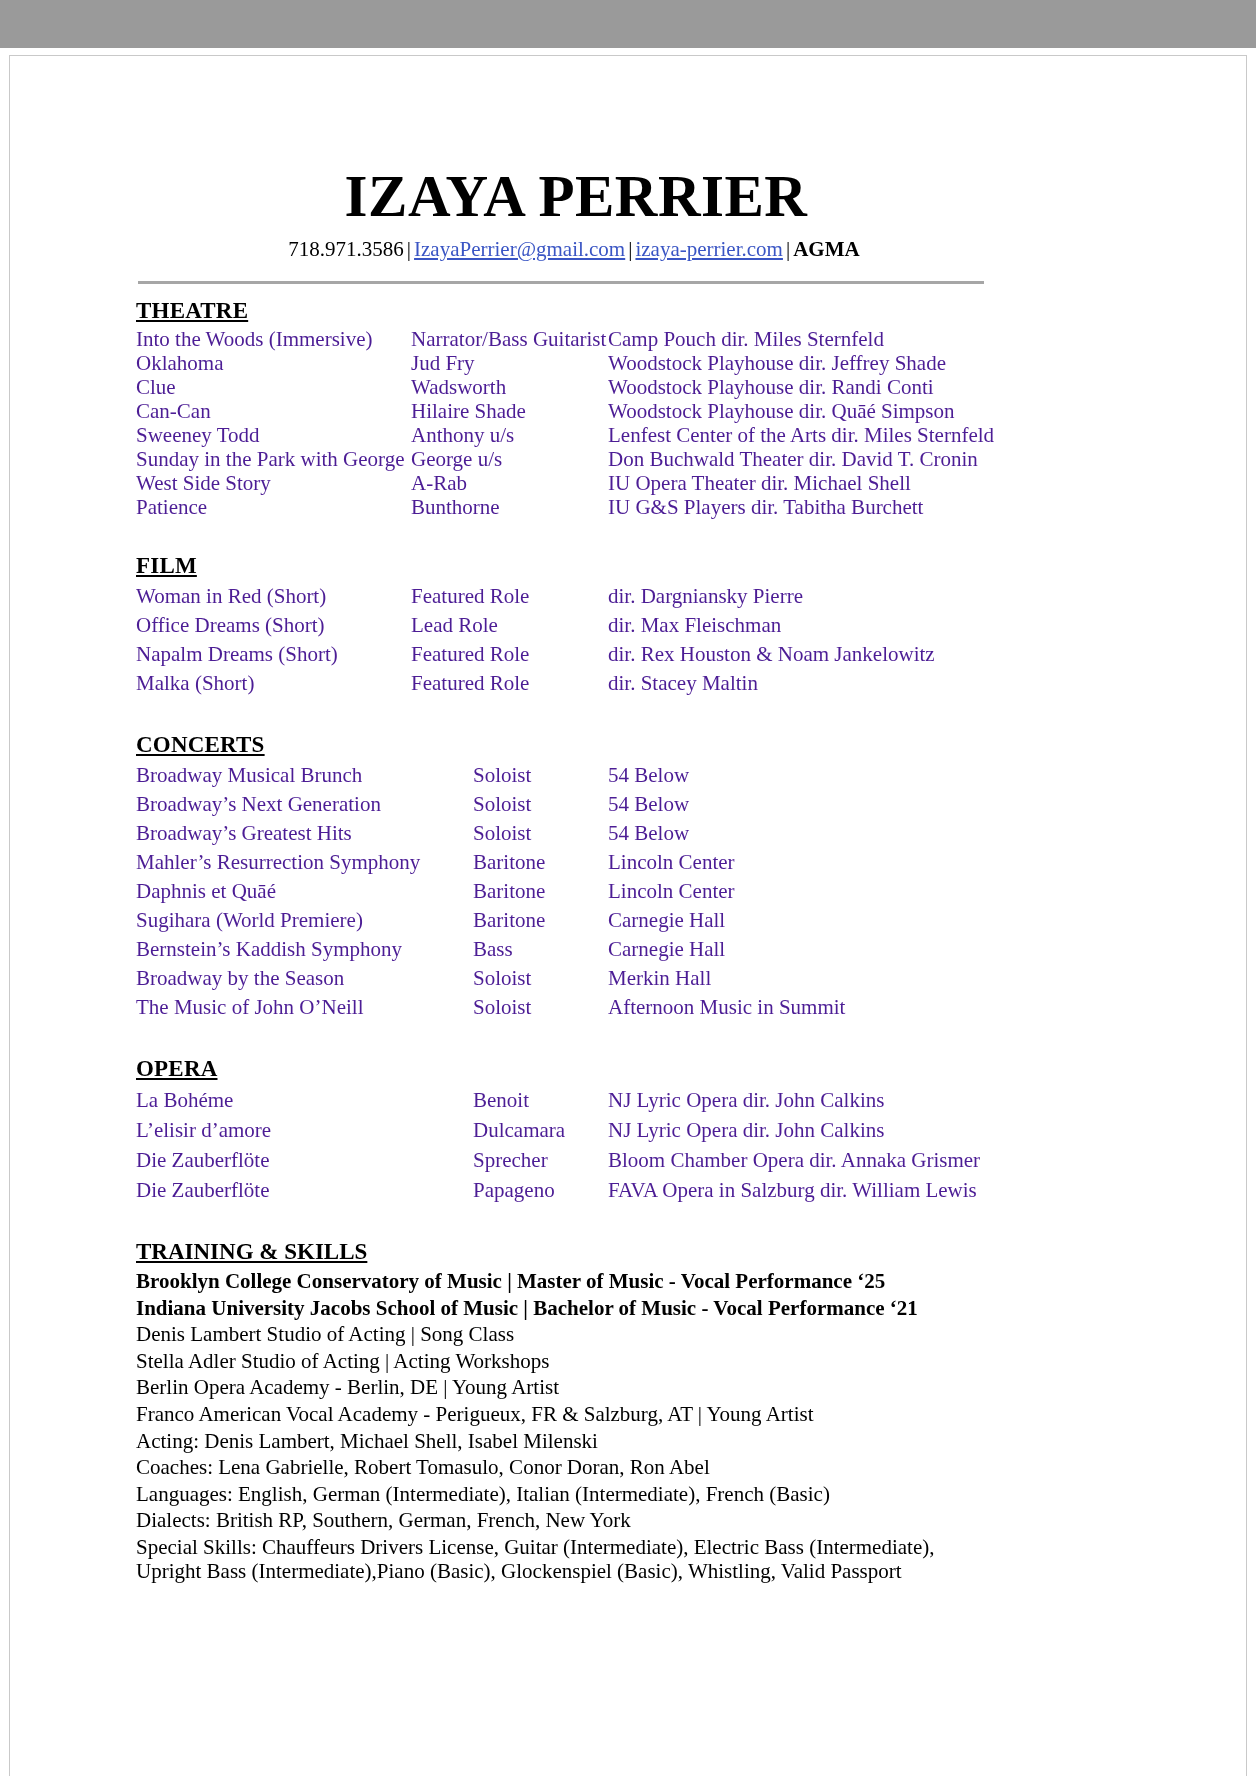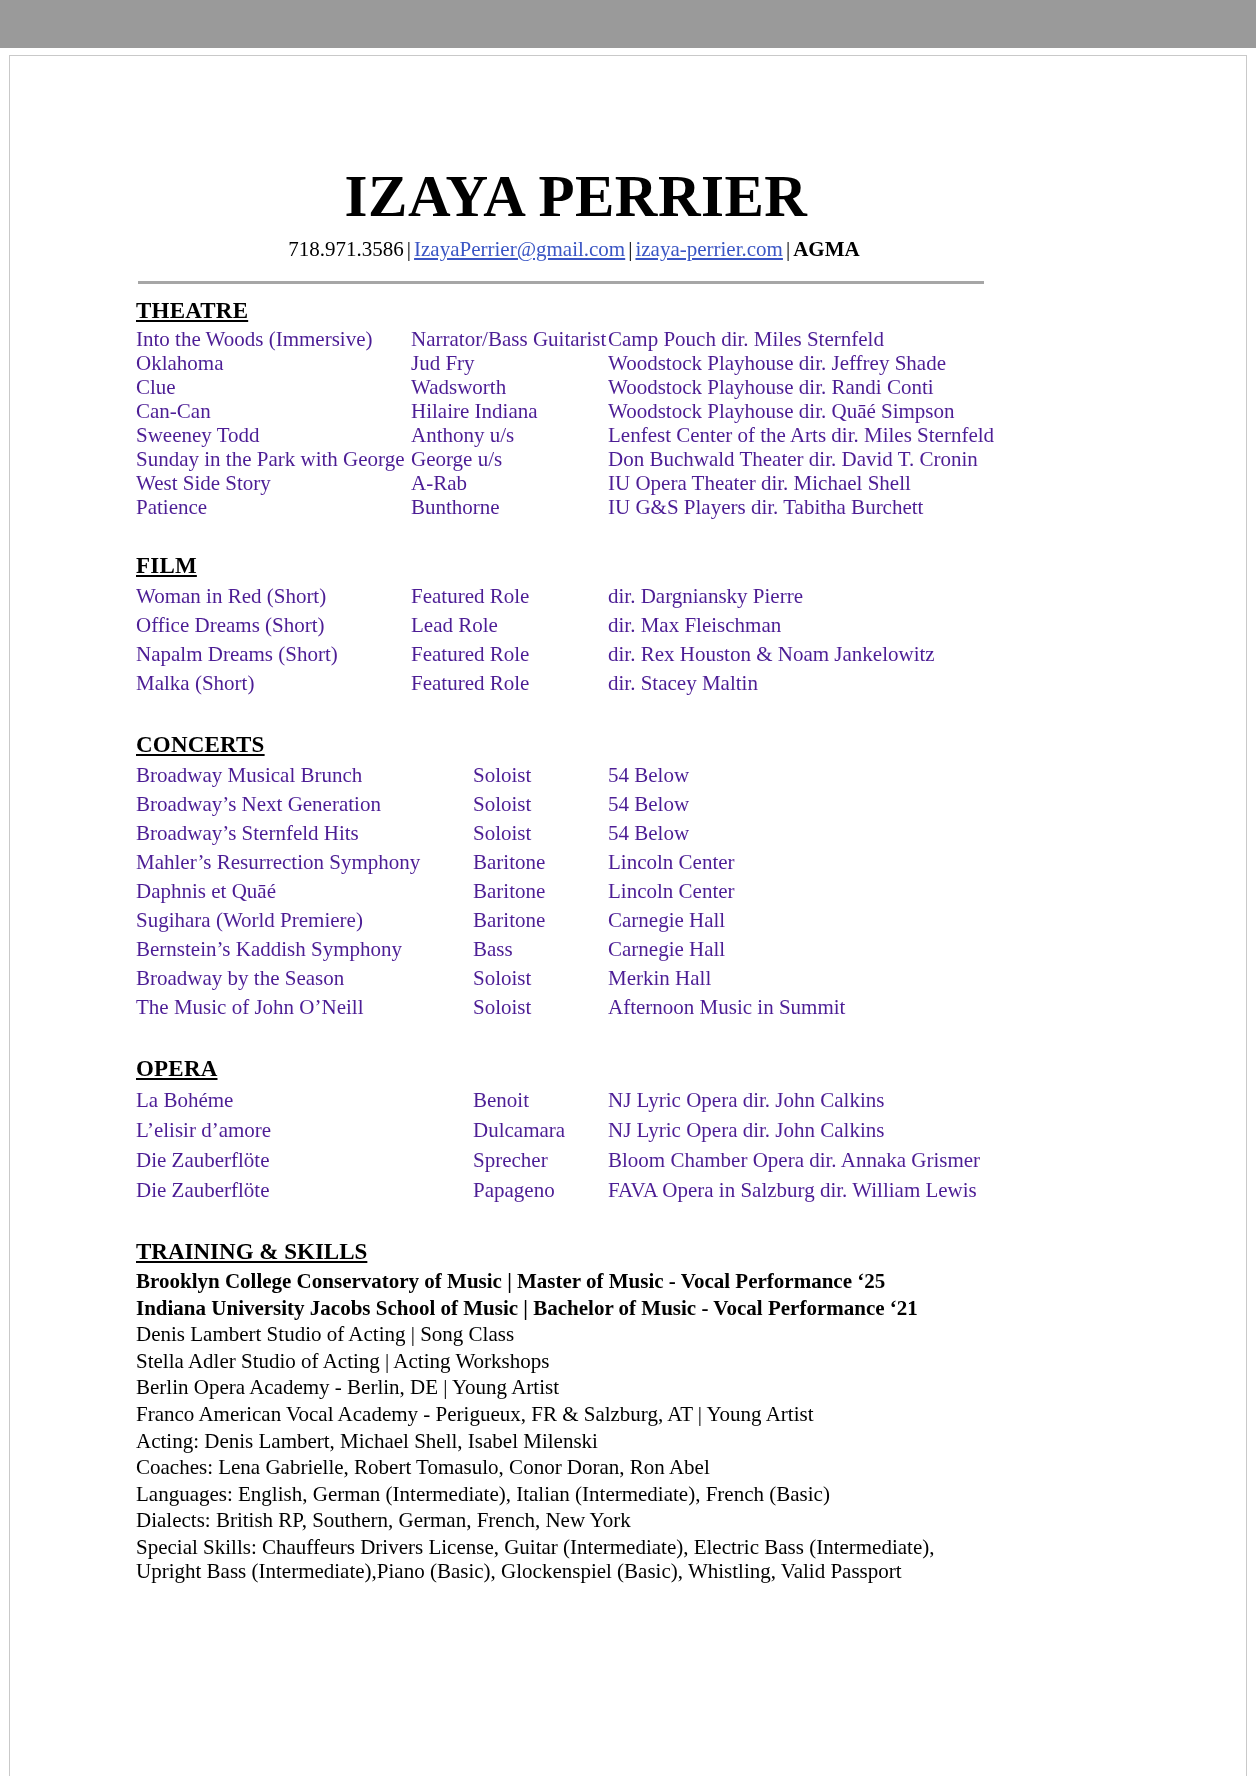--- a/index.html
+++ b/index.html
@@ -156,21 +156,21 @@
                 <div class="c2">Jud Fry</div>
                 <div class="c3">Woodstock Playhouse dir. Jeffrey Shade</div>
               </div>
               <div class="row">
                 <div class="c1">Clue</div>
                 <div class="c2">Wadsworth</div>
                 <div class="c3">Woodstock Playhouse dir. Randi Conti</div>
               </div>
               <div class="row">
                 <div class="c1">Can-Can</div>
-                <div class="c2">Hilaire Indiana</div>
+                <div class="c2">Hilaire Shade</div>
                 <div class="c3">Woodstock Playhouse dir. Quāé Simpson</div>
               </div>
               <div class="row">
                 <div class="c1">Sweeney Todd</div>
                 <div class="c2">Anthony u/s</div>
                 <div class="c3">Lenfest Center of the Arts dir. Miles Sternfeld</div>
               </div>
               <div class="row">
                 <div class="c1">Sunday in the Park with George</div>
                 <div class="c2">George u/s</div>
@@ -214,21 +214,21 @@
                 <div class="c1">Broadway Musical Brunch</div>
                 <div class="c2">Soloist</div>
                 <div class="c3">54 Below</div>
               </div>
               <div class="row">
                 <div class="c1">Broadway’s Next Generation</div>
                 <div class="c2">Soloist</div>
                 <div class="c3">54 Below</div>
               </div>
               <div class="row">
-                <div class="c1">Broadway’s Sternfeld Hits</div>
+                <div class="c1">Broadway’s Greatest Hits</div>
                 <div class="c2">Soloist</div>
                 <div class="c3">54 Below</div>
               </div>
               <div class="row">
                 <div class="c1">Mahler’s Resurrection Symphony</div>
                 <div class="c2">Baritone</div>
                 <div class="c3">Lincoln Center</div>
               </div>
               <div class="row">
                 <div class="c1">Daphnis et Quāé</div>

